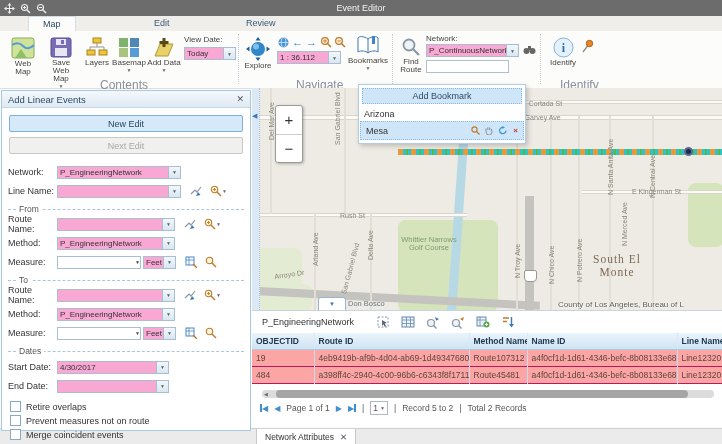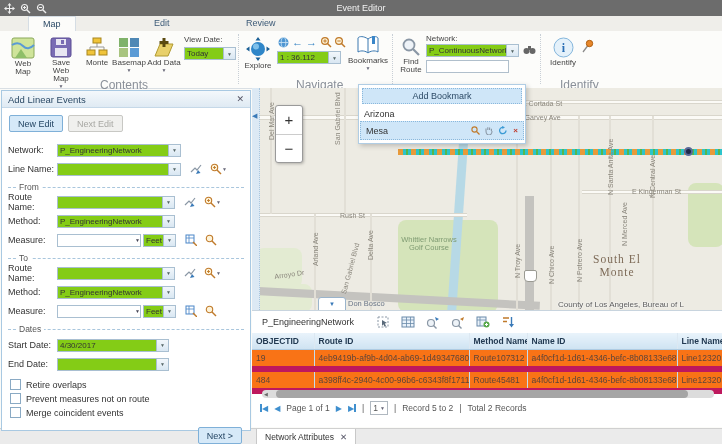--- a/index.html
+++ b/index.html
@@ -15,21 +15,21 @@
   .tabstrip{left:0;top:16px;width:722px;height:15px;background:#efeeea;border-bottom:1px solid #d8dee4;}
   .tab{position:absolute;top:0;height:15px;line-height:15px;font-size:9px;color:#3c5a77;padding:0 14px;}
   .tab.active{background:#fcfcfa;border:1px solid #d5dde4;border-bottom:none;color:#2c4a66;}
   
   .ribbon{left:0;top:31px;width:722px;height:57px;background:#fcfcfa;border-bottom:1px solid #d9dfe4;}
   .rbtn{position:absolute;display:flex;flex-direction:column;align-items:center;gap:1px;
         font-size:8px;color:#444;text-align:center;line-height:8px;}
   .grouplabel{position:absolute;top:47px;font-size:12px;color:#8a9099;}
   .gsep{position:absolute;top:3px;height:50px;border-left:1px dotted #c8cfd6;}
   .mini-caret{font-size:5px;color:#667;line-height:4px;}
-  .dd{display:flex;align-items:center;border:1px solid #a9bfd1;background:#84cc16;height:13px;box-sizing:border-box;justify-content:flex-end;}
+  .dd{display:flex;align-items:center;border:1px solid #a9bfd1;background:#f9a8d4;height:13px;box-sizing:border-box;justify-content:flex-end;}
   .dd .val{flex:1;font-size:8px;padding:0 2px;white-space:nowrap;overflow:hidden;color:#333;}
   .dd .caret{width:11px;height:100%;background:linear-gradient(#f2f7fb,#d9e7f2);border-left:1px solid #a9bfd1;
              color:#566;font-size:5px;display:flex;align-items:center;justify-content:center;}
   .nav-ico{width:13px;height:12px;display:flex;align-items:center;justify-content:center;}
   .blue-arrow{color:#2f7fc1;font-size:11px;font-weight:bold;line-height:10px;}
   
   .map{left:252px;top:88px;width:470px;height:222px;background:#edebe3;overflow:hidden;}
   .street-h{position:absolute;height:3px;background:#fbfaf6;box-shadow:0 1px 0 #d9d6cc,0 -1px 0 #d9d6cc;}
   .street-v{position:absolute;width:2px;background:#e2dfd6;}
   .freeway{position:absolute;width:9px;background:#c4c3bf;}
@@ -63,38 +63,38 @@
   .bk-row.sel{height:17px;background:#cfe6f8;border:1px dotted #8ab8dc;margin:0 1px;}
   .bk-icons{margin-left:auto;display:flex;align-items:center;gap:5px;}
   
   .panel{left:1px;top:90px;width:250px;height:341px;background:#fff;border:1px solid #a9c9e2;box-sizing:border-box;z-index:5;}
   .panel-header{height:16px;background:linear-gradient(#f4f8fb,#dfeaf3);border-bottom:1px solid #c5d8e8;
                 display:flex;align-items:center;padding:0 6px;color:#2c4a66;font-size:9.5px;}
   .panel-header .close{margin-left:auto;color:#556;font-size:9px;}
   .btn{display:inline-flex;align-items:center;justify-content:center;height:15px;padding:0 8px;font-size:9px;
        background:#d6e9f8;border:1px solid #7fb0d8;color:#1d3f5e;border-radius:2px;}
   .btn.disabled{background:#f0f0ee;border-color:#c8c8c4;color:#a8a8a4;}
-  .btnrow{margin:7px 7px 0 7px;display:flex;gap:5px;}
+  .btnrow{margin:7px 7px 0 7px;display:flex;gap:5px;flex-direction:column;}
   .form-row{display:flex;align-items:center;margin:5px 6px 0 6px;height:14px;}
   .form-row label{width:49px;font-size:9px;color:#333;flex:none;}
   .fs{position:relative;border-top:1px dashed #a9c6dd;margin:11px 6px 0 6px;}
   .fs>.legend{position:absolute;top:-6px;left:8px;background:#fff;padding:0 3px;font-size:8.5px;color:#555;}
   .chk-row{display:flex;align-items:center;gap:5px;margin:3px 0 0 8px;font-size:9px;color:#333;}
   .chk{width:9px;height:9px;border:1px solid #8aaac4;background:#fff;flex:none;}
   .inline-caret{font-size:5px;color:#445;margin-left:2px;}
   .fld-icons{display:flex;align-items:center;gap:8px;margin-left:9px;}
   
   .tablearea{left:252px;top:310px;width:470px;height:116px;background:#fff;border-top:1px solid #c8d4de;}
   .ttoolbar{height:22px;display:flex;align-items:center;gap:11px;padding-left:10px;}
   .ttoolbar .netlabel{font-size:9px;color:#333;margin-right:12px;}
   table.attr{border-collapse:collapse;table-layout:fixed;width:470px;font-size:8.5px;}
   table.attr th{background:linear-gradient(#e9f3fb,#cfe3f2);border-bottom:1px solid #aecbe2;border-right:1px solid #dce8f2;
       text-align:left;padding:2px 4px;color:#223a52;font-weight:bold;height:12px;white-space:nowrap;overflow:hidden;}
   table.attr td{padding:2px 4px;color:#5d453a;white-space:nowrap;overflow:hidden;height:12px;border-right:1px solid #c2dcf0;}
-  table.attr tr.sel{background:#f97316;border-bottom:6px solid #be185d;}
+  table.attr tr.sel{background:#fca5a5;border-bottom:1px solid #be185d;}
   .hscroll{position:absolute;left:10px;top:79px;width:452px;height:8px;background:#dcdcdc;border-radius:4px;}
   .hscroll .thumb{position:absolute;left:14px;top:0;width:412px;height:8px;background:#a5a5a5;border-radius:4px;}
   .hscroll .larr{position:absolute;left:2px;top:1px;font-size:5px;color:#666;}
   .pager{position:absolute;left:8px;top:90px;display:flex;align-items:center;gap:6px;font-size:8.5px;color:#555;}
   .pg-ico{color:#3f8fce;font-size:8px;display:flex;align-items:center;}
   .pg-ico .bar{width:2px;height:8px;background:#3f8fce;display:inline-block;}
   .pageselect{display:flex;align-items:center;border:1px solid #b0b8c0;height:12px;padding:0 2px;gap:2px;background:#fff;}
   
   .bstrip{left:0;top:428px;width:722px;height:16px;background:#ebebeb;border-top:1px solid #d0d0d0;}
   .btab{position:absolute;left:256px;top:0;height:16px;background:#fff;border:1px solid #c8c8c8;border-top:none;
@@ -164,21 +164,21 @@
     </div>
     <div class="rbtn" style="left:82px;top:6px;width:30px;">
       <span>
           <svg width="22" height="21" viewBox="0 0 22 21">
             <path d="M11 6v4M4 13v-3h14v3" stroke="#999" fill="none"></path>
             <rect x="7" y="1" width="8" height="5" fill="#f0c43a" stroke="#a8861e"></rect>
             <rect x="1" y="13" width="8" height="5" fill="#f0c43a" stroke="#a8861e"></rect>
             <rect x="13" y="13" width="8" height="5" fill="#f0c43a" stroke="#a8861e"></rect>
           </svg>
         </span>
-      <span>Monte</span>
+      <span>Layers</span>
     </div>
     <div class="rbtn" style="left:112px;top:6px;width:34px;">
       <span>
           <svg width="22" height="21" viewBox="0 0 22 21">
             <rect x="1" y="1" width="9" height="9" fill="#7fb26a"></rect>
             <rect x="12" y="1" width="9" height="9" fill="#4f88b5"></rect>
             <rect x="1" y="11" width="9" height="9" fill="#a8c47f"></rect>
             <rect x="12" y="11" width="9" height="9" fill="#5b9bd5"></rect>
           </svg>
         </span>

